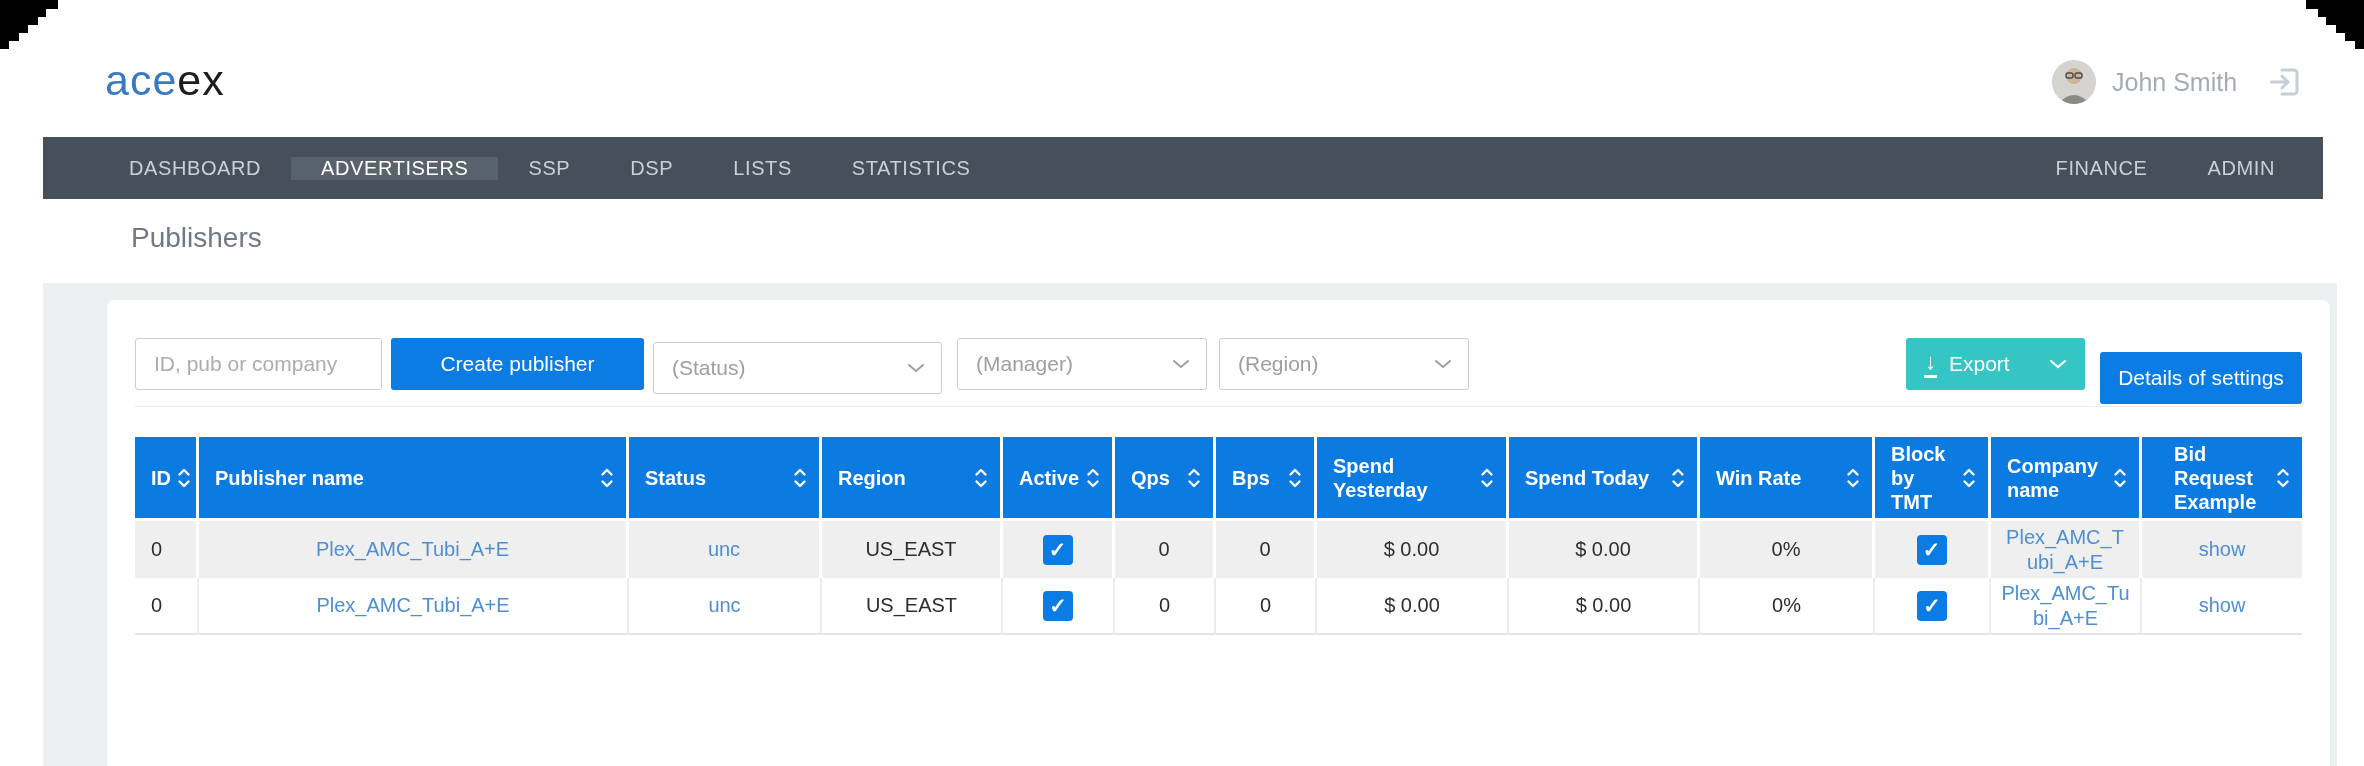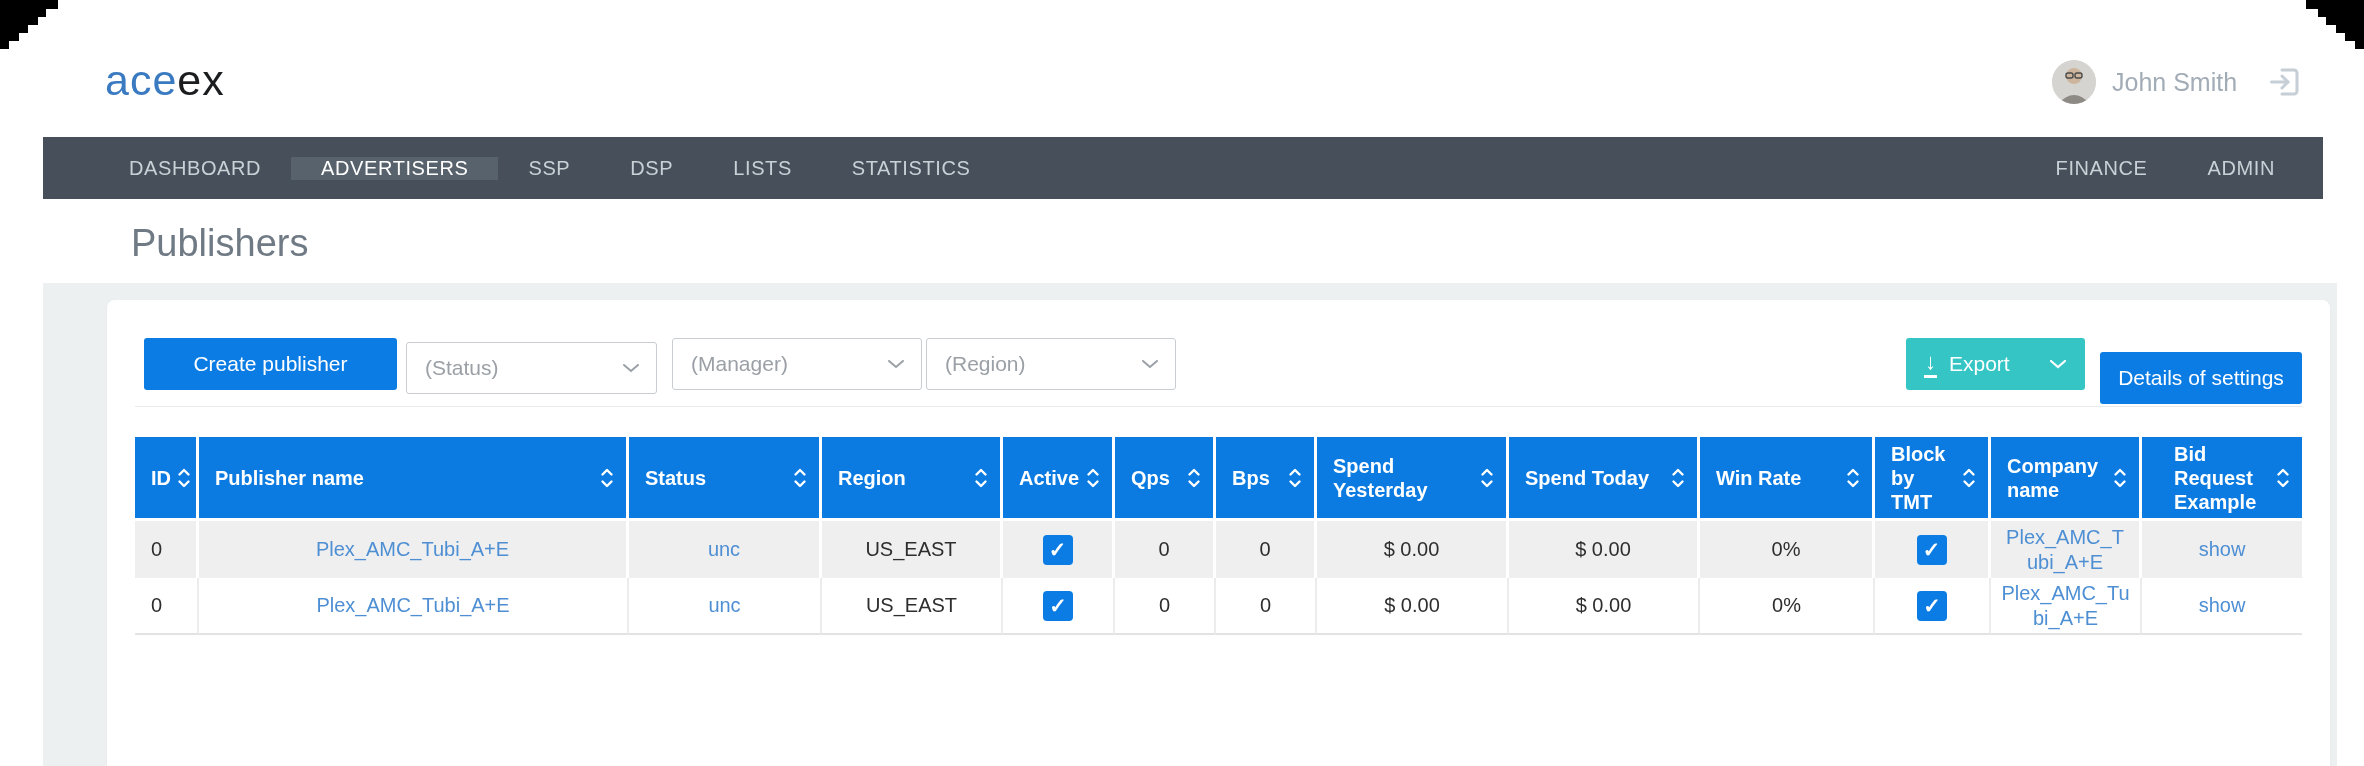--- a/index.html
+++ b/index.html
@@ -23,38 +23,38 @@
   
   .navbar { position:absolute; left:43px; top:137px; width:2280px; height:62px; background:#47505a;
     display:flex; align-items:center; padding-left:56px; }
   .nav-item { display:flex; align-items:center; padding:0 30px; font-size:20px; letter-spacing:.6px;
     color:#c9d1d7; cursor:pointer; white-space:nowrap; }
   .nav-item.active { background:#58626c; color:#ffffff; }
   .nav-spacer { flex:1; }
   .nav-right { display:flex; margin-right:18px; }
 
   
-  .page-title { position:absolute; left:131px; top:222px; font-size:38px; color:#6f7a85; }
+  .page-title { position:absolute; left:131px; top:222px; font-size:28px; color:#6f7a85; }
   .gray-panel { position:absolute; left:43px; top:283px; width:2294px; height:483px; background:#edf0f1; }
   .card { position:absolute; left:107px; top:300px; width:2223px; height:466px; background:#fff;
     border-radius:8px 8px 0 0; padding:38px 28px 0 28px; box-shadow:0 1px 3px rgba(0,0,0,.04); }
 
   
   .filters { display:flex; align-items:center; height:52px; }
   .search { width:247px; height:52px; border:1px solid #c9cdd1; border-radius:3px; padding:0 18px;
     font-size:21px; color:#555; outline:none; font-family:"Liberation Sans", sans-serif; }
   .search::placeholder { color:#a7adb3; }
   .btn { height:52px; display:flex; align-items:center; justify-content:center; border-radius:3px;
     font-size:21px; color:#fff; cursor:pointer; white-space:nowrap; }
   .btn-create { width:253px; margin-left:9px; background:#0b7ce4; }
   .select { height:52px; border:1px solid #c9cdd1; border-radius:3px; background:#fff; display:flex;
     align-items:center; justify-content:space-between; padding:0 16px 0 18px; font-size:21px; color:#9aa0a6; cursor:pointer; }
-  .sel-status { width:251px; margin-left:9px;margin-top:8px; }
+  .sel-status { width:289px; margin-left:9px;margin-top:8px; }
   .sel-manager { width:250px; margin-left:15px; }
-  .sel-region { width:250px; margin-left:4px; }
+  .sel-region { width:250px; margin-left:12px; }
   .btn-export { width:179px; margin-left:auto; background:#35c5c5; justify-content:space-between; padding:0 18px; }
   .btn-export .mid { display:flex; align-items:center; gap:12px; }
   .dl-glyph { display:inline-block; border-bottom:3px solid #fff; line-height:1; padding:0 1px 2px 1px; font-size:22px; }
   .btn-details { width:202px; margin-left:15px; background:#0b7ce4;margin-top:27px; }
 
   .divider { height:1px; background:#e9ecec; margin-top:16px; }
 
   
   table { border-collapse:separate; border-spacing:0; table-layout:fixed; width:2167px; margin-top:30px; }
   th { background:#0b7be2; color:#fff; font-size:20px; font-weight:700; height:84px;
@@ -119,20 +119,21 @@
     <div class="nav-item">ADMIN</div>
   </div>
 </div>
 
 <div class="page-title">Publishers</div>
 <div class="gray-panel"></div>
 
 <div class="card">
 
   <div class="filters">
+    <input class="search" type="text" placeholder="ID, pub or company" style="">
     <div class="btn btn-create">Create publisher</div>
 
     <div class="select sel-status">
       <span>(Status)</span>
       <svg width="18" height="12" viewBox="0 0 18 12" fill="none" stroke="#9aa0a6" stroke-width="2" stroke-linecap="round">
           <path d="M2 3 l7 6 7-6"></path>
         </svg>
     </div>
     <div class="select sel-manager">
       <span>(Manager)</span>

